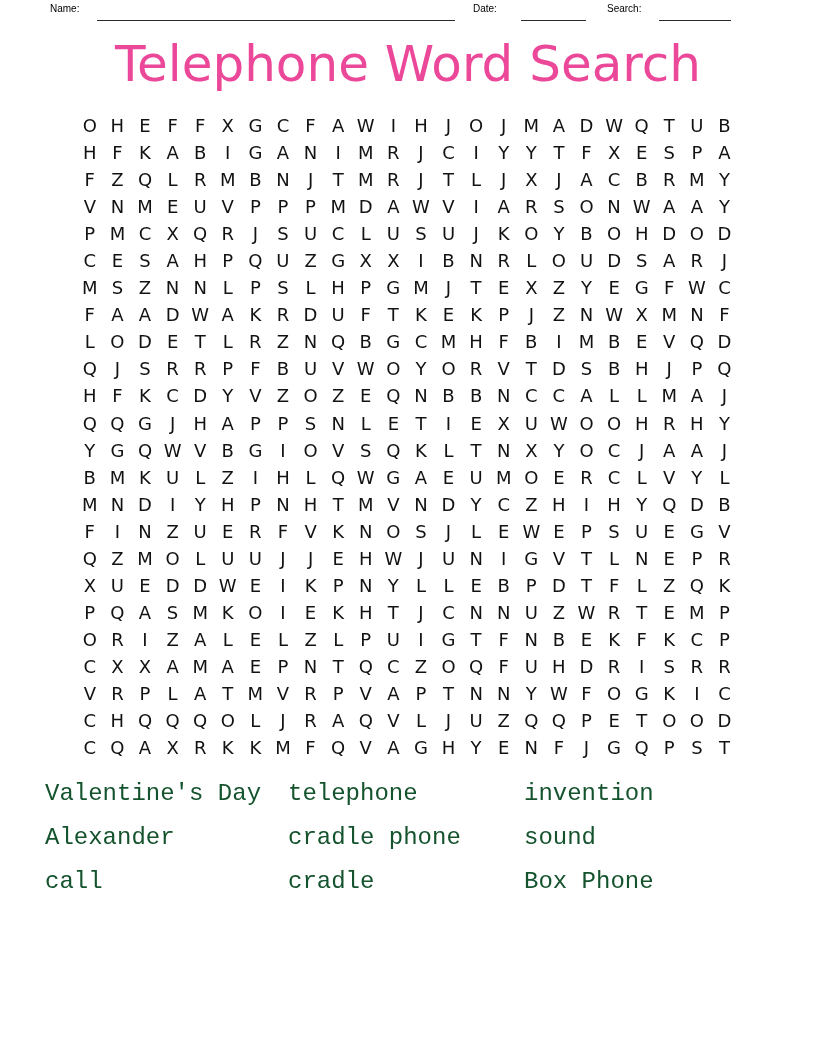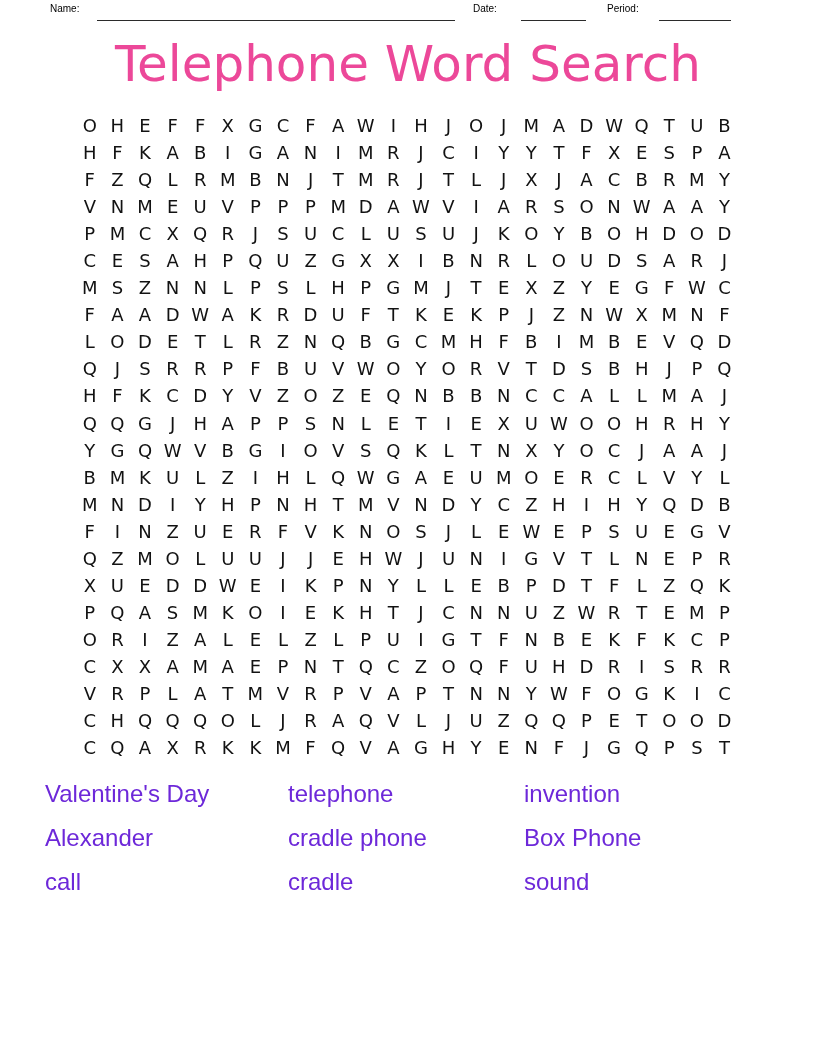--- a/index.html
+++ b/index.html
@@ -69,44 +69,44 @@
   .cell {
     display: flex;
     align-items: center;
     justify-content: center;
   }
 
   
   .word-col {
     position: absolute;
     top: 772px;
-    font-family: Liberation Sans, sans-serif;
+    font-family: Liberation Mono, monospace;
     font-size: 24px;
     font-weight: 400;
-    color: #6d28d9;
+    color: #14532d;
   }
   #word-col-1 { left: 45px; }
   #word-col-2 { left: 288px; }
   #word-col-3 { left: 524px; }
   .word {
     height: 44px;
     line-height: 44px;
     white-space: nowrap;
   }
 </style>
 </head>
 <body>
 
 <span class="hdr-label" id="name-label">Name:</span>
 <span class="hdr-line" id="name-line"></span>
 
 <span class="hdr-label" id="date-label">Date:</span>
 <span class="hdr-line" id="date-line"></span>
 
-<span class="hdr-label" id="period-label">Period:</span>
+<span class="hdr-label" id="period-label">Search:</span>
 <span class="hdr-line" id="period-line"></span>
 
 <div class="title">Telephone Word Search</div>
 
 <div class="grid">
     <span class="cell">O</span>
     <span class="cell">H</span>
     <span class="cell">E</span>
     <span class="cell">F</span>
     <span class="cell">F</span>
@@ -688,15 +688,15 @@
     <div class="word">Alexander</div>
     <div class="word">call</div>
   </div>
 <div class="word-col" id="word-col-2">
     <div class="word">telephone</div>
     <div class="word">cradle phone</div>
     <div class="word">cradle</div>
   </div>
 <div class="word-col" id="word-col-3">
     <div class="word">invention</div>
+    <div class="word">sound</div>
     <div class="word">Box Phone</div>
-    <div class="word">sound</div>
   </div>
 
 </body></html>

